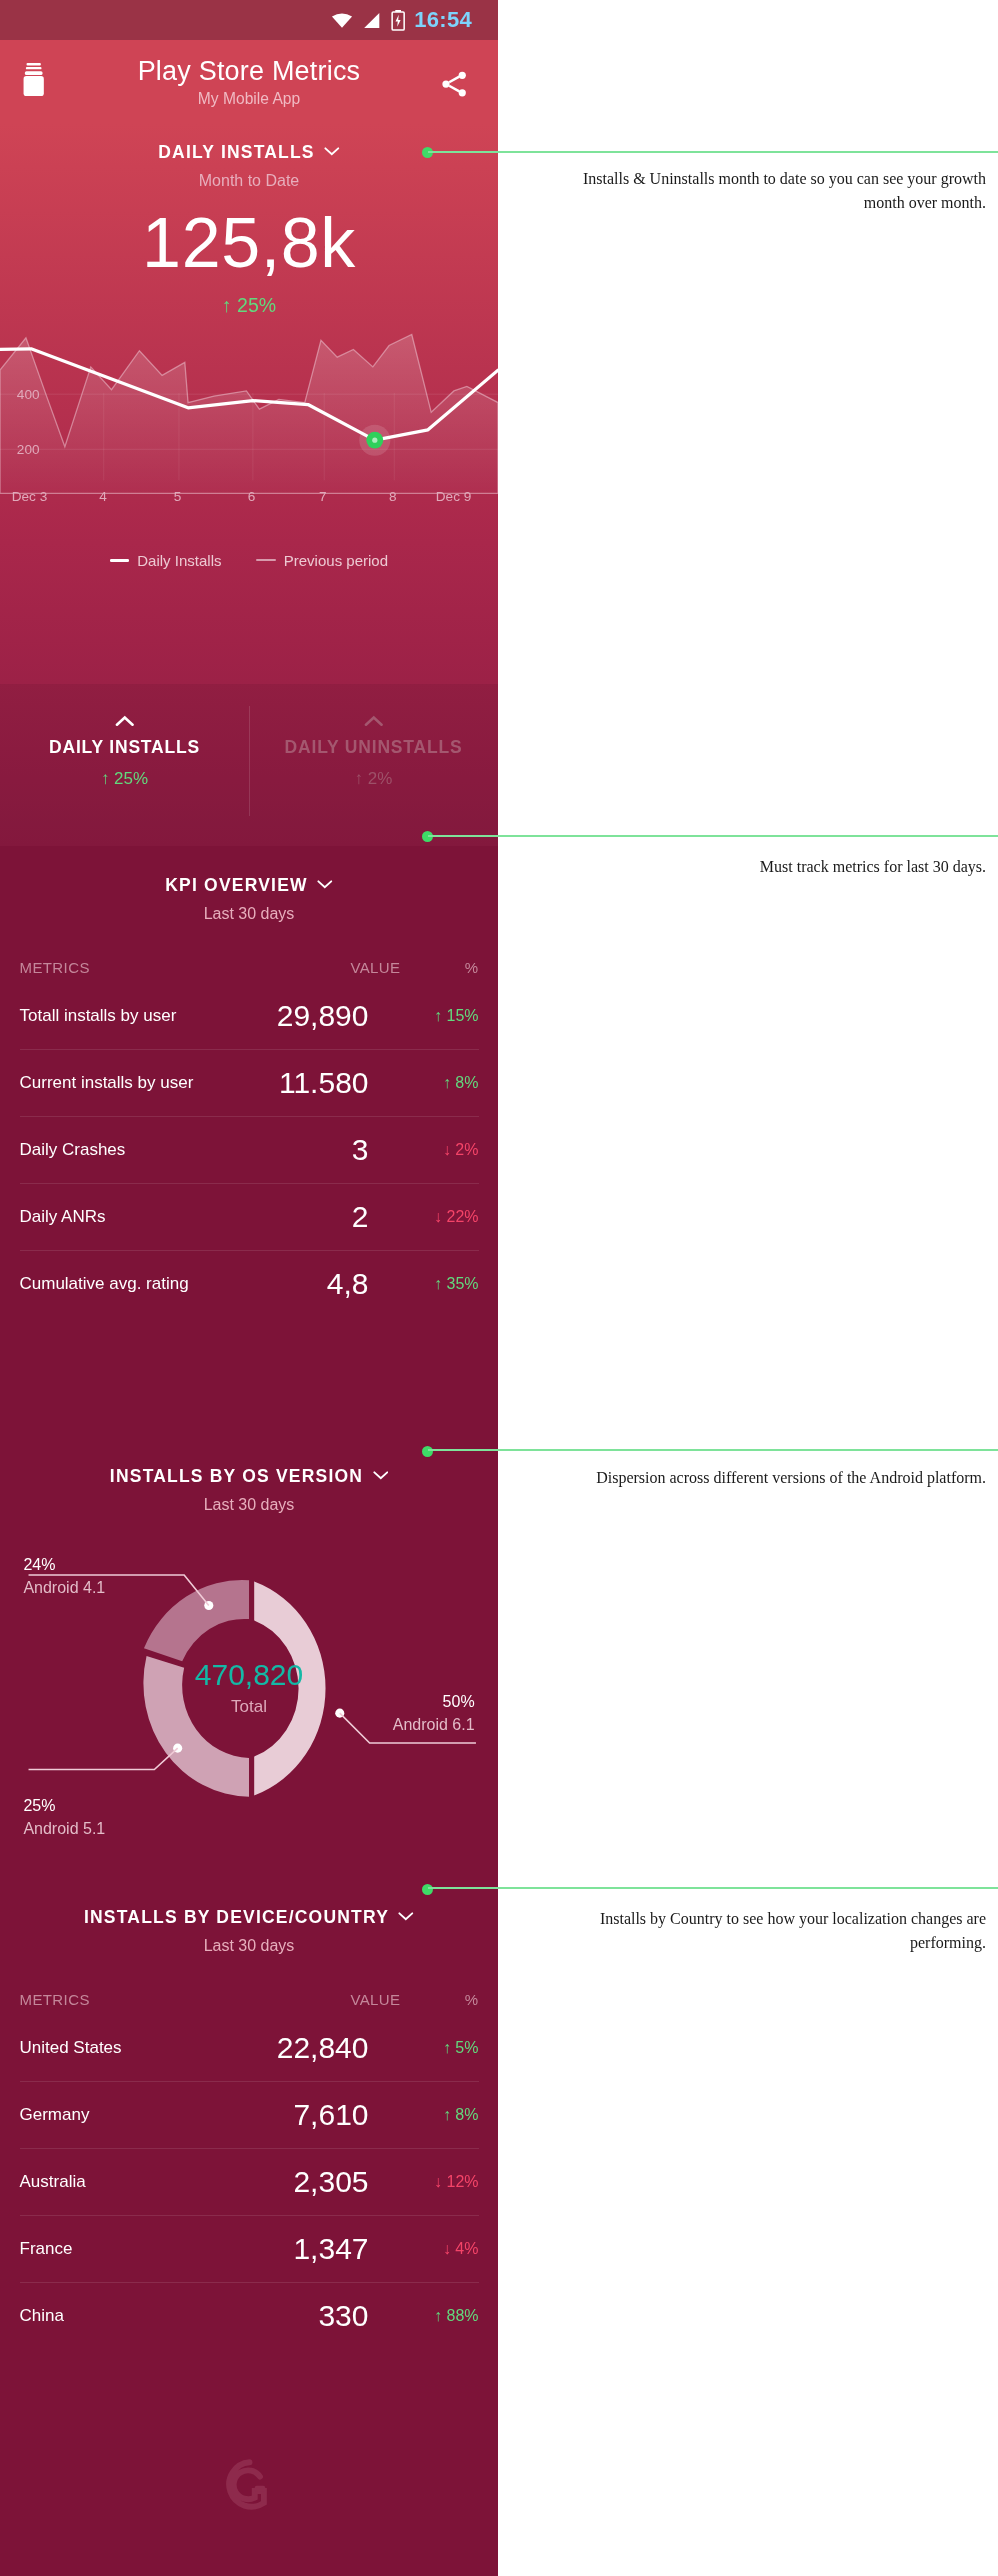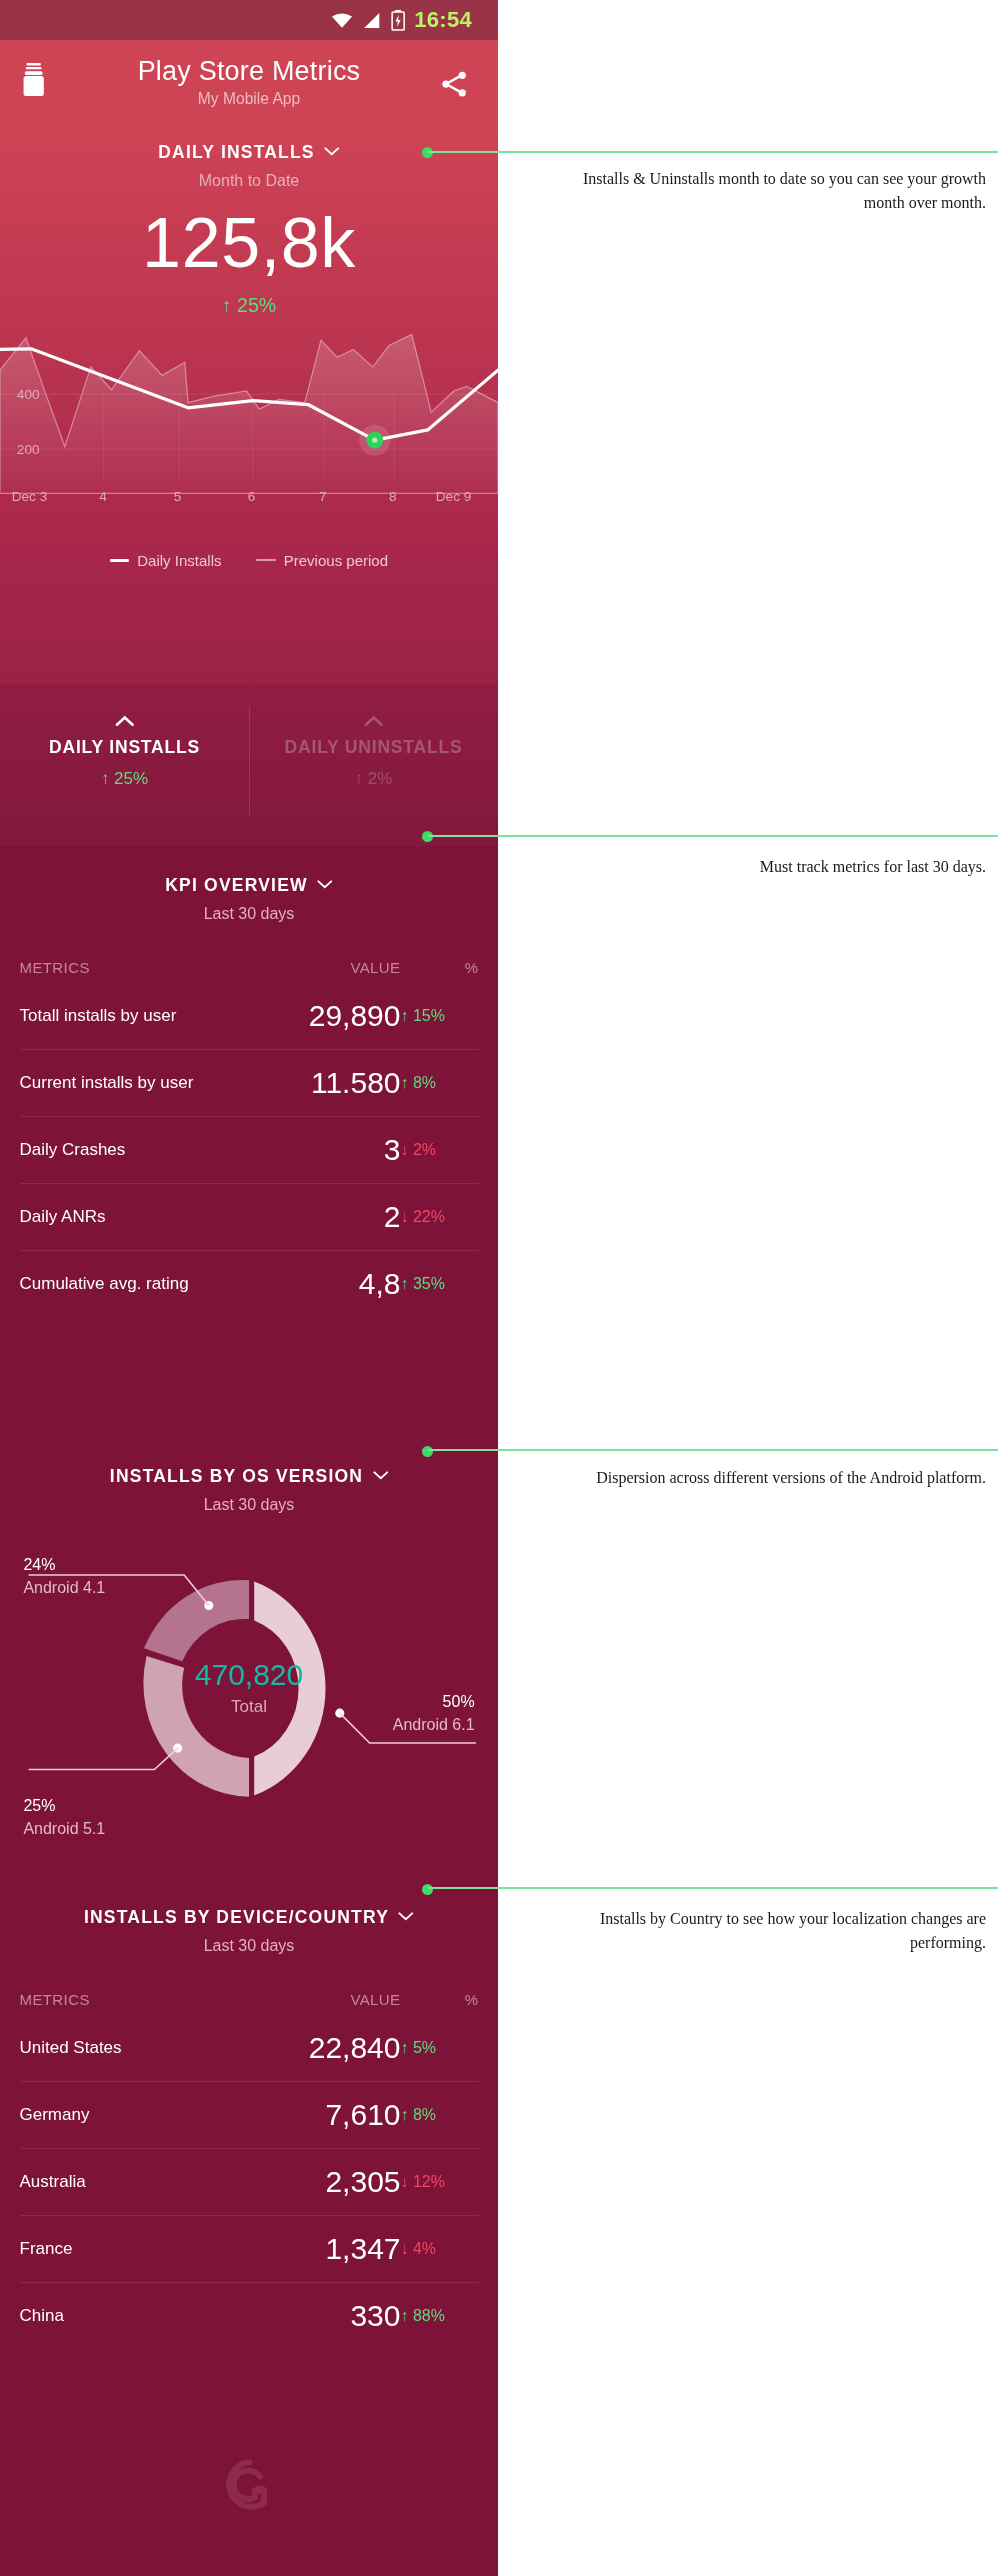--- a/index.html
+++ b/index.html
@@ -9,21 +9,21 @@
   #root { position:relative; width:998px; height:2576px; background:#fff; }
 
   
   .phone { position:absolute; left:0; top:0; width:498px; height:2576px;
            background:#7d1338; overflow:hidden; }
 
   
   .statusbar { position:relative; height:40px; background:#9a3346;
                display:flex; align-items:center; justify-content:flex-end;
                padding-right:26px; gap:9px; }
-  .sb-time { color:#bef264; font-size:22px; font-weight:bold; letter-spacing:0.3px; }
+  .sb-time { color:#7dd3fc; font-size:22px; font-weight:bold; letter-spacing:0.3px; }
   .ic-wifi { width:22px; height:17px; }
   .ic-sig  { width:19.5px; height:17px; }
   .ic-bat  { width:14.3px; height:21px; }
 
   
   .appbar { position:relative; height:84px; background:#cf4455;
             display:flex; align-items:center; }
   .appicon { position:absolute; left:22px; top:23.4px; width:23.4px; height:34px; }
   .titlewrap { width:100%; text-align:center; }
   .app-title { color:#fff; font-size:27px; font-weight:normal; letter-spacing:0.2px; }
@@ -68,25 +68,25 @@
   .card .sec-head { margin-bottom:2.6px; }
 
   
   .tbl { margin-top:36px; padding:0 19.5px; }
   .thead, .trow { display:flex; align-items:center; }
   .thead { padding:0 0 6.5px 0; }
   .th { color:#c4879a; font-size:15px; letter-spacing:0.4px; }
   .th.m { flex:1; }
   .th.v { width:123px; text-align:right; }
   .th.p { width:78px; text-align:right; }
-  .trow { height:67px; border-top:0.6px solid rgba(255,255,255,.10); }
+  .trow { height:67px; border-top:0.6px solid rgba(255,255,255,.10);gap:32px; }
   .trow.first { border-top:none; }
   .td-m { flex:1; color:#fff; font-size:17px; }
   .td-v { width:123px; text-align:right; color:#fff; font-size:30px; font-weight:300; }
-  .td-p { width:78px; text-align:left; font-size:16px; }
+  .td-p { width:78px; text-align:right; font-size:16px; }
   .up { color:#62d97d; }
   .down { color:#f44468; }
 
   
   .donutwrap { position:relative; height:305px; margin-top:22px; }
   .donut-center { position:absolute; left:0; right:0; top:122px; text-align:center; }
   .donut-total { color:#14b8a6; font-size:30px; font-weight:300; }
   .donut-lbl { color:#dda9ba; font-size:17px; margin-top:5.2px; }
   .calloutA { position:absolute; left:23.4px; top:20px; }
   .calloutB { position:absolute; right:23.4px; top:157px; text-align:right; }

